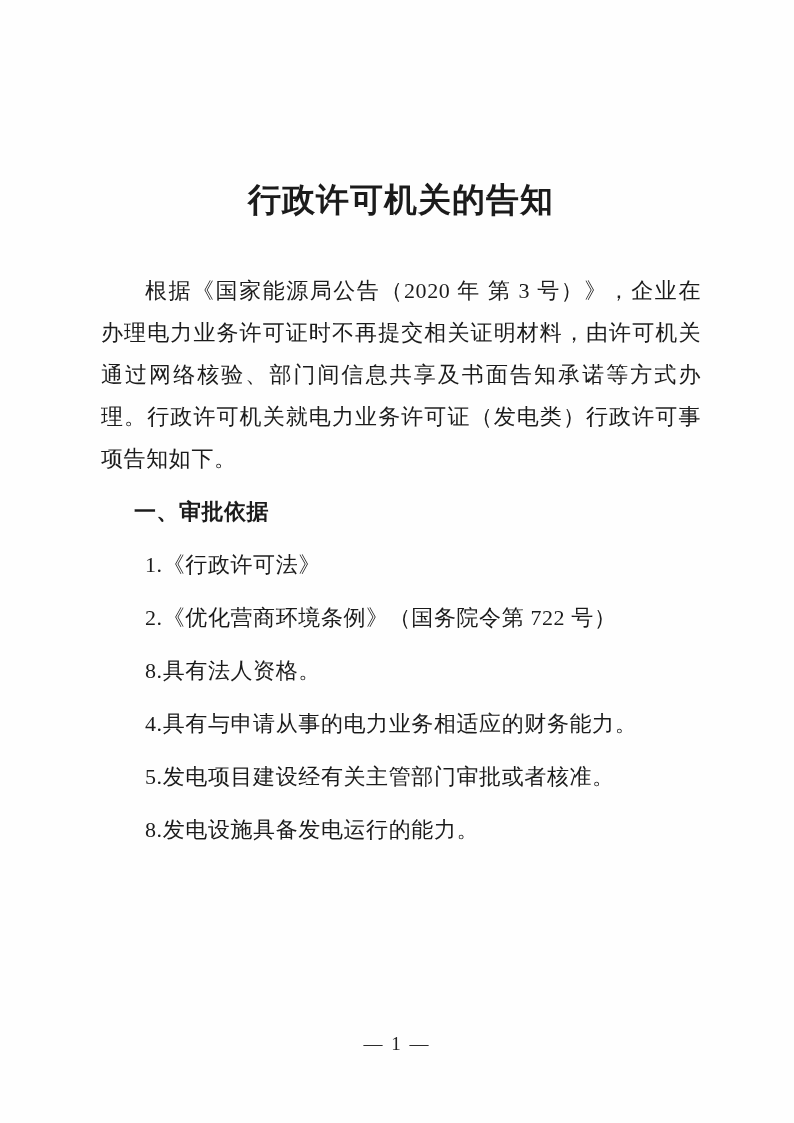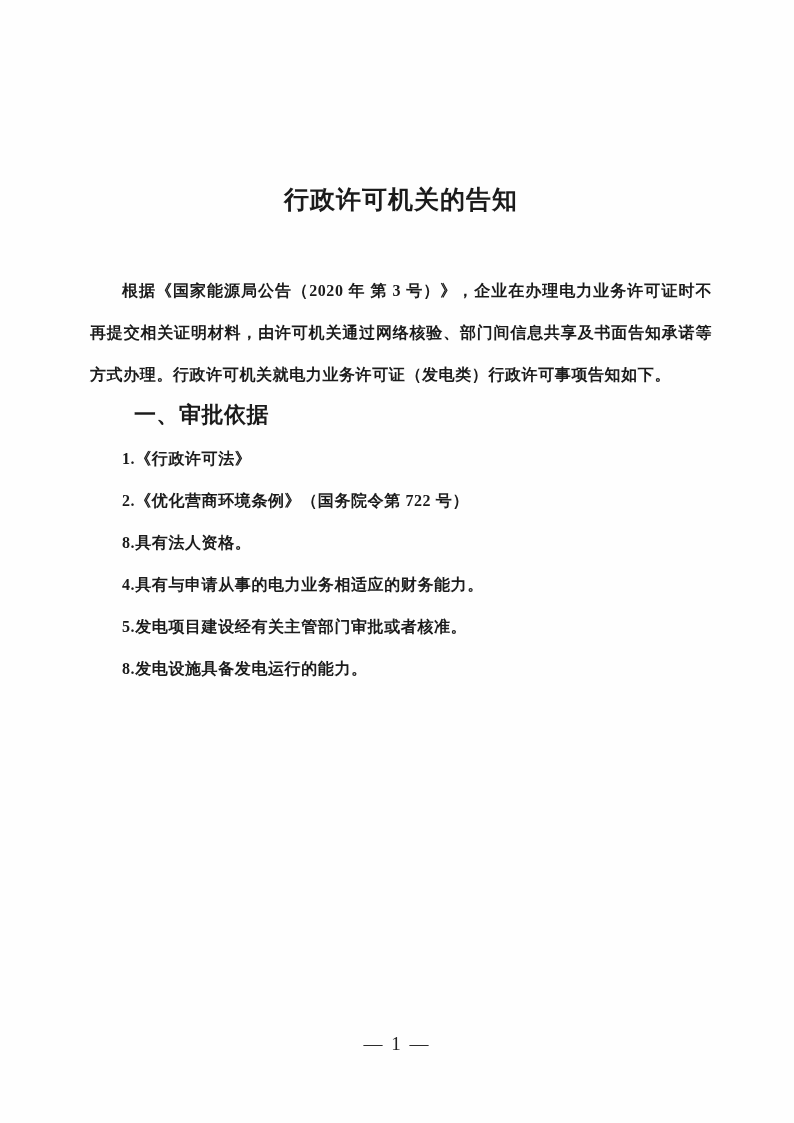--- a/index.html
+++ b/index.html
@@ -16,47 +16,46 @@
     font-family: "Liberation Serif", "DejaVu Serif", serif;
     color: #1b1b1b;
   }
   .content {
     position: absolute;
     left: 90px;
     top: 180px;
     width: 622px;
   }
   .doc-title {
-    font-size: 25px;
+    font-size: 33px;
     line-height: 40px;
     font-weight: bold;
     text-align: center;
     letter-spacing: 1px;
     margin: 0 0 50px 0;
     font-family: "DejaVu Serif", "Liberation Serif", serif;
   }
   .para {
-    font-size: 16px;
+    font-size: 22px;
     line-height: 42px;
-    margin: 0;
+    margin: 11px;
     text-align: justify;
     text-justify: inter-character;
     text-indent: 2em;
     letter-spacing: 0.6px;
     word-break: break-all;
-    font-weight: bold;
   }
   .section-heading {
     font-size: 22px;
     line-height: 42px;
     font-weight: bold;
     margin: 0;
     text-indent: 2em;
     letter-spacing: 0.5px;
-    font-family: Liberation Mono, monospace;
+    font-family: Liberation Serif, serif;
   }
   .page-number {
     position: absolute;
     left: 0;
     right: 0;
     top: 1032px;
     text-align: center;
     font-size: 19px;
     line-height: 24px;
     letter-spacing: 2px;

